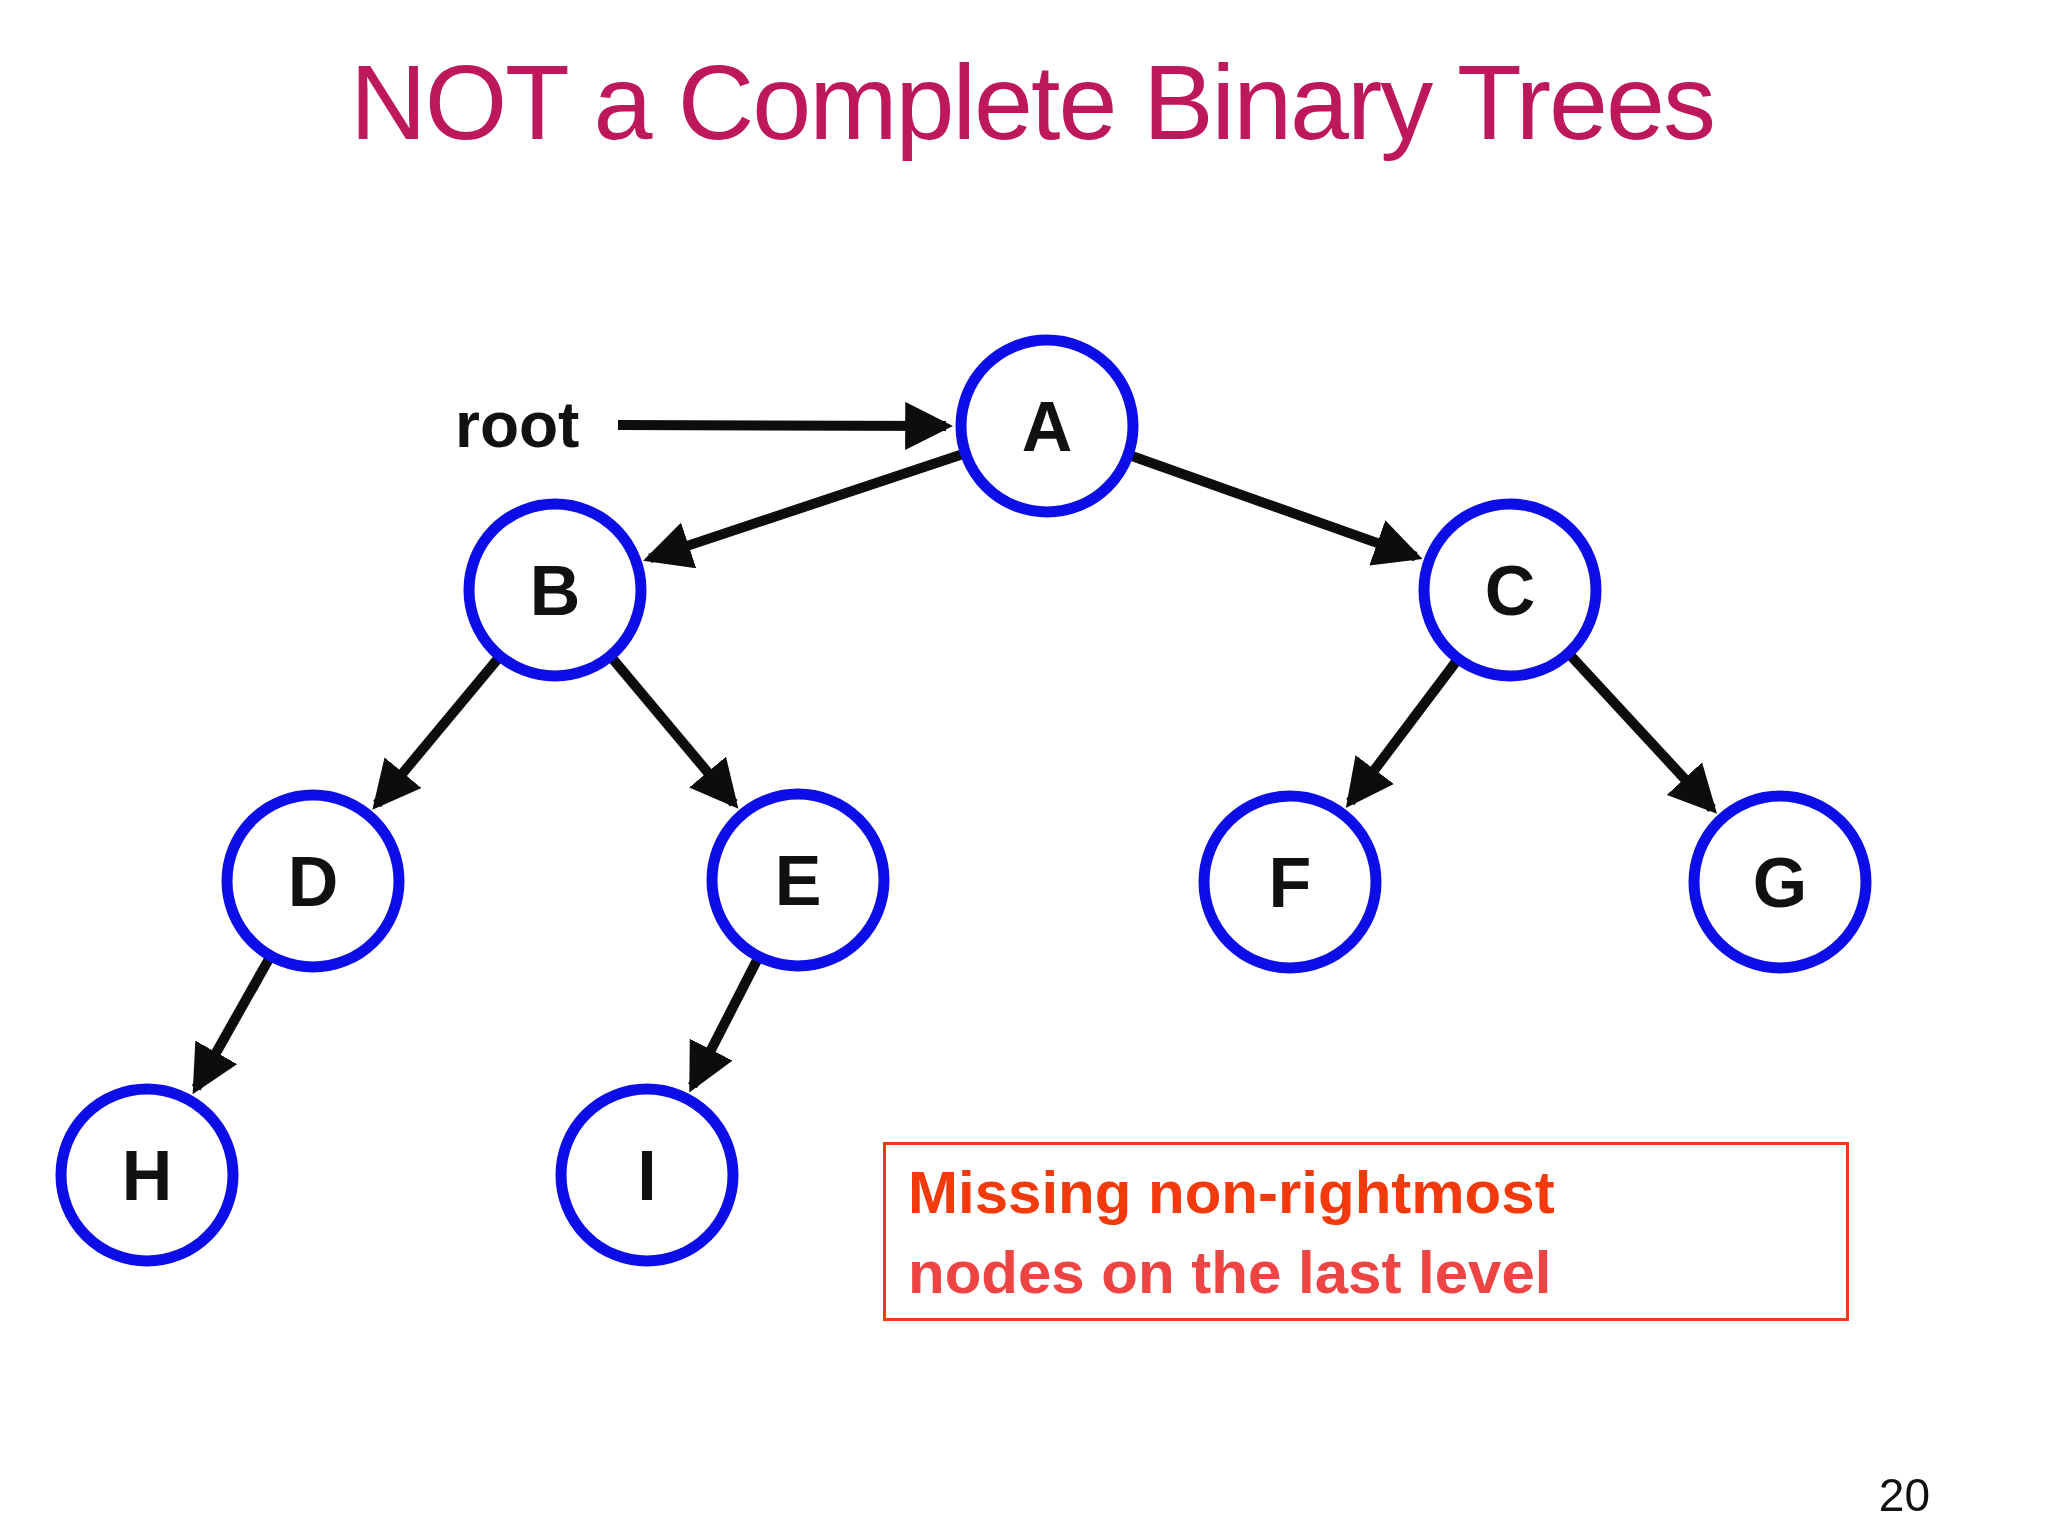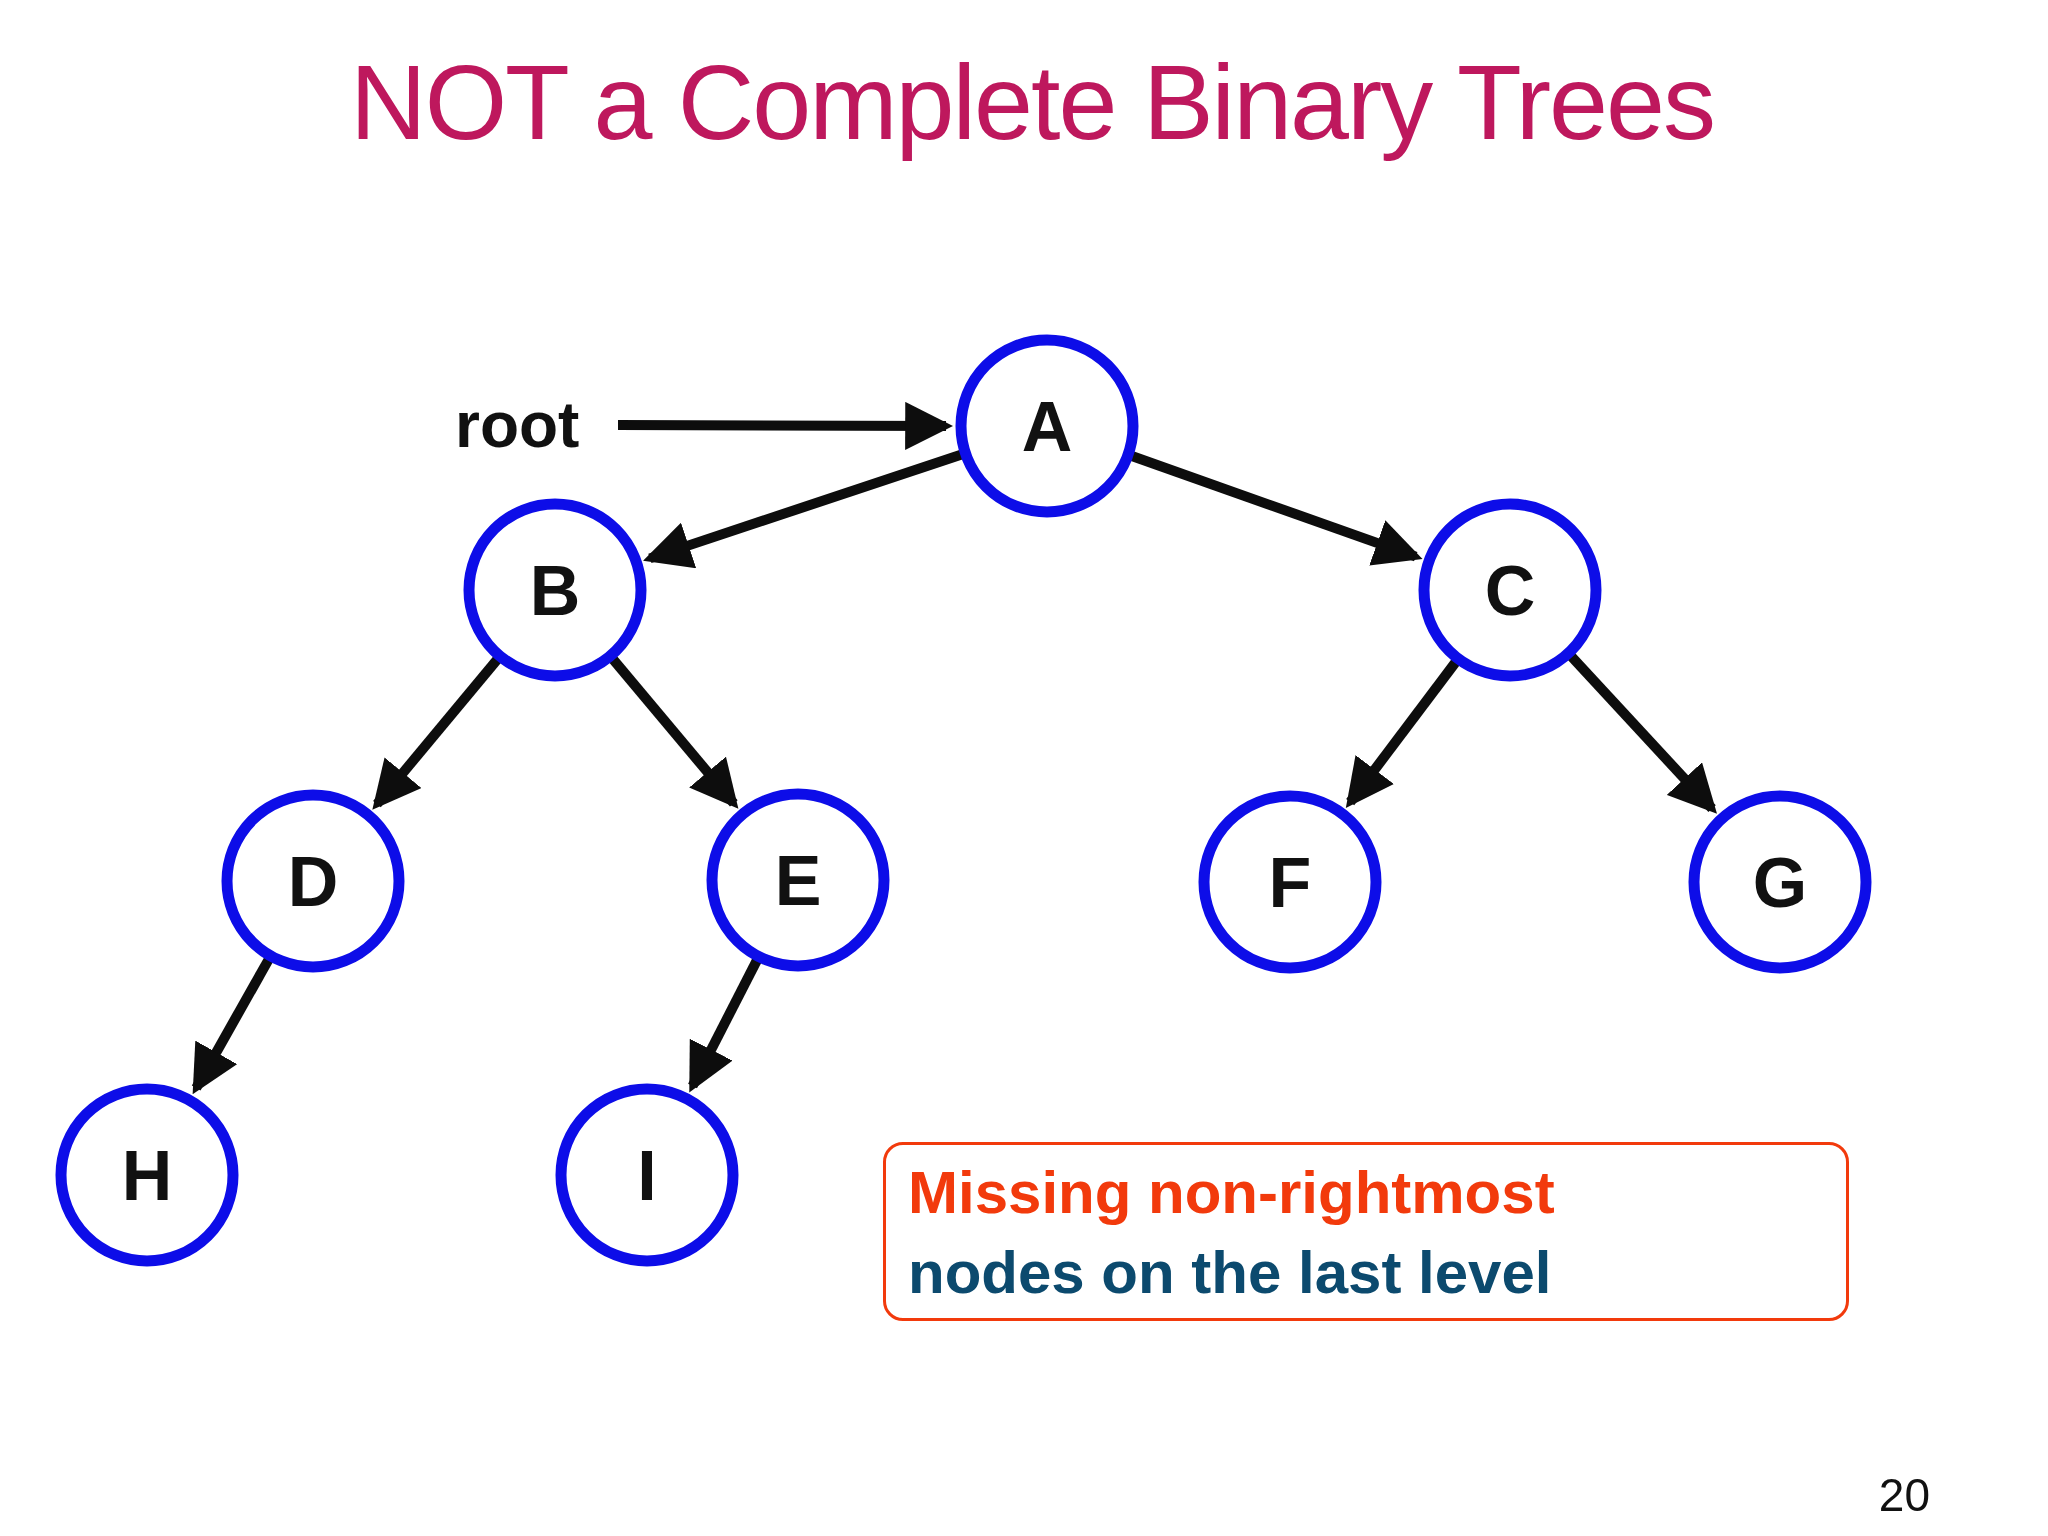--- a/index.html
+++ b/index.html
@@ -38,21 +38,20 @@
   .callout {
     position: absolute;
     left: 883px;
     top: 1142px;
     width: 938px;
     height: 165px;
     border-style: solid;
     border-width: 3px;
     padding: 8px 0 0 22px;
     box-sizing: content-box;
-    border-radius: 20px;
   }
   .callout .callout-line {
     font-size: 60px;
     font-weight: 700;
     line-height: 80px;
     white-space: nowrap;
   }
   .page-number {
     position: absolute;
     top: 1468px;
@@ -118,18 +117,18 @@
         <text x="147" y="1200" text-anchor="middle" font-family="&quot;Liberation Sans&quot;, sans-serif" font-size="70" font-weight="700" fill="#111111">H</text>
       </g>
       <g>
         <circle cx="647" cy="1175" r="86" fill="#ffffff" stroke="#0d0de8" stroke-width="11"></circle>
         <text x="647" y="1200" text-anchor="middle" font-family="&quot;Liberation Sans&quot;, sans-serif" font-size="70" font-weight="700" fill="#111111">I</text>
       </g>
     </svg>
 
   <div class="callout" style="border-color: rgb(242, 58, 12); background: rgb(255, 255, 255);">
     <div class="callout-line" style="color: rgb(242, 58, 12);">Missing non-rightmost</div>
-    <div class="callout-line" style="color: #0c4a6e;">nodes on the last level</div>
+    <div class="callout-line" style="color: #ef4444;">nodes on the last level</div>
   </div>
 
   <div class="page-number">20</div>
 
 </div>
 
 </body></html>

